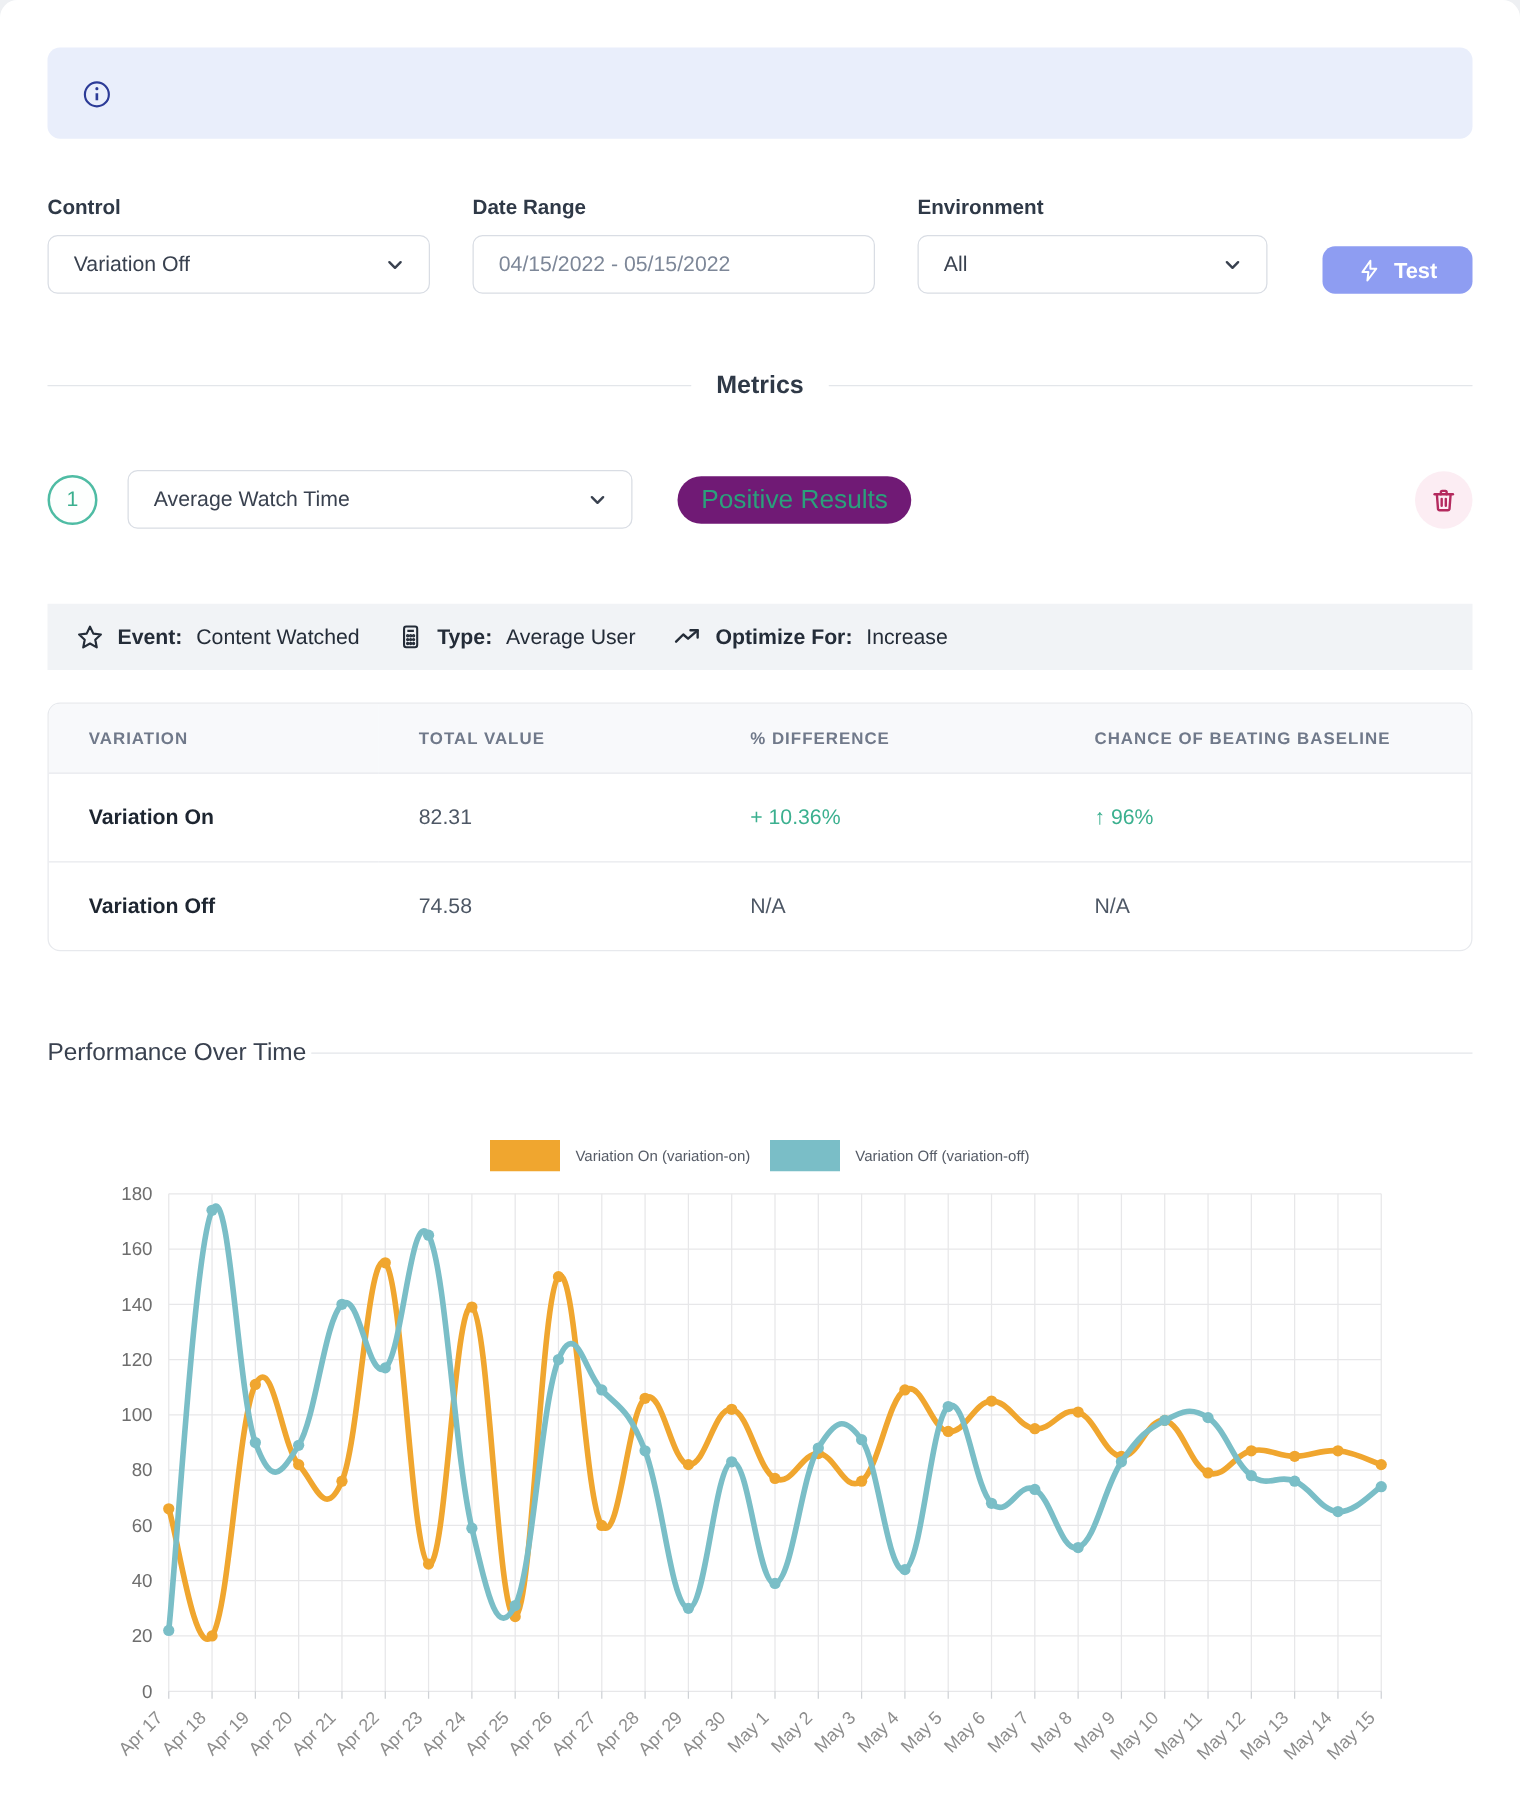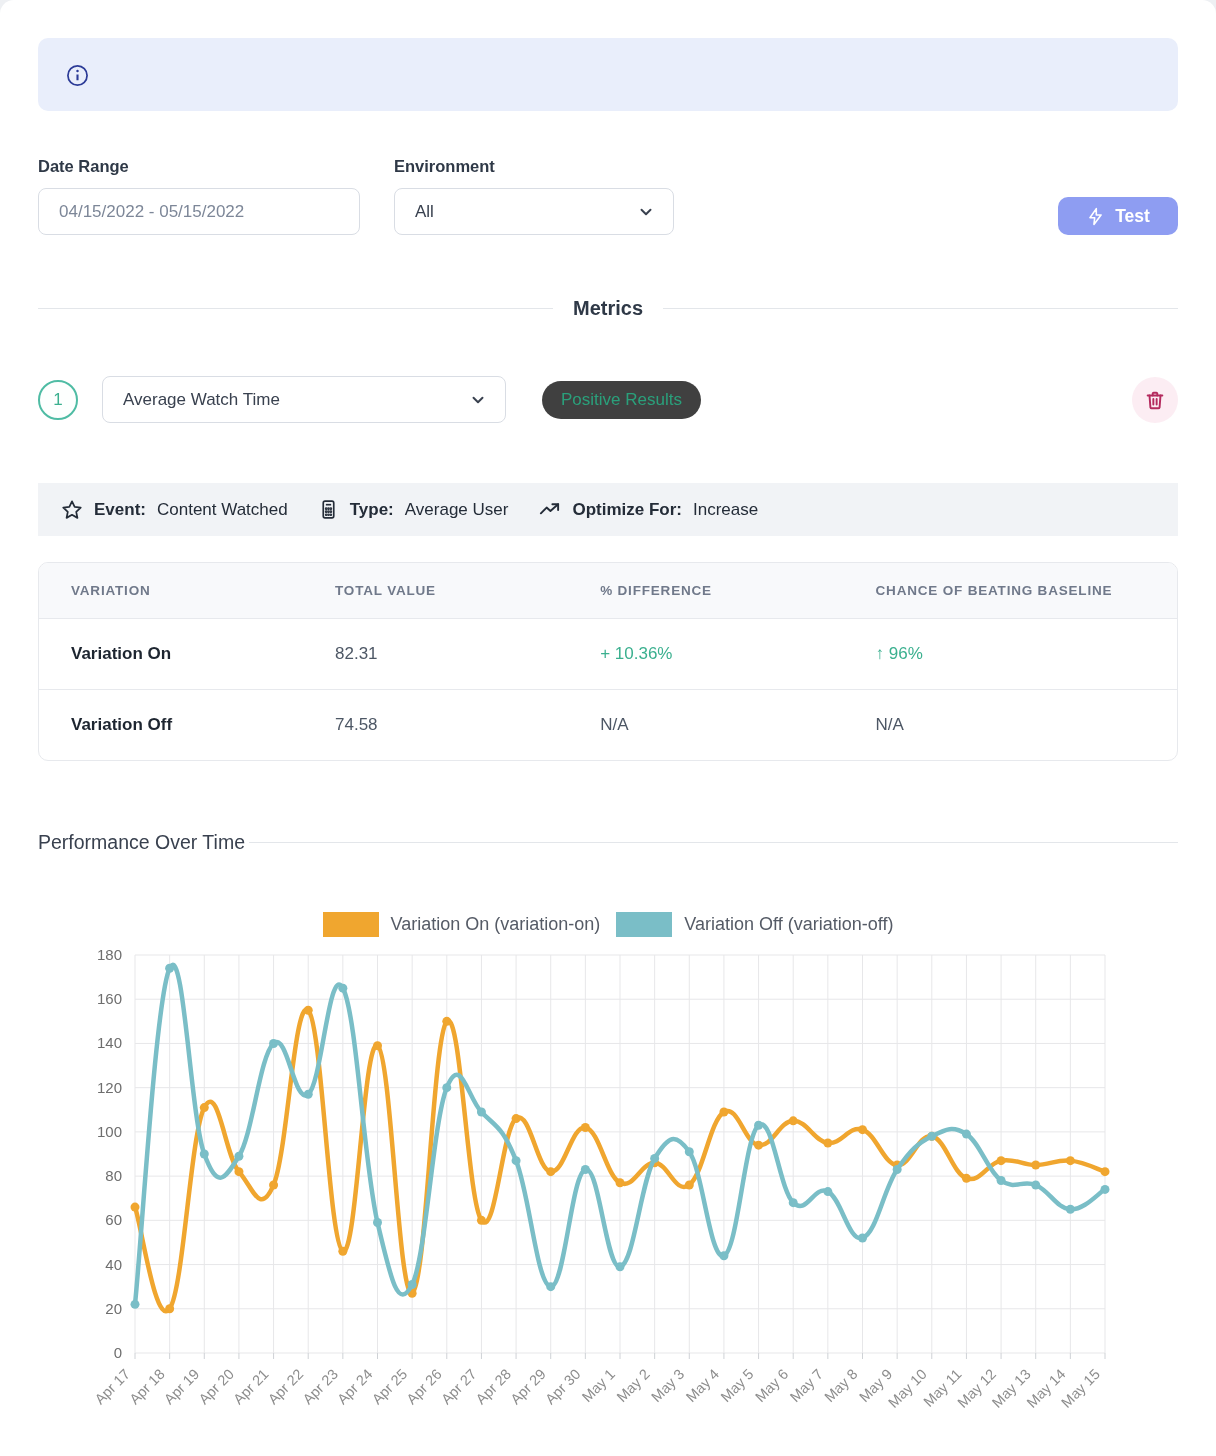--- a/index.html
+++ b/index.html
@@ -25,21 +25,21 @@
 
   
   .sec-divider { display:flex; align-items:center; gap:20px; margin-top:62px; }
   .sec-divider .line { flex:1; height:1px; background:#e3e6ea; }
   .sec-divider .ttl { font-size:20px; font-weight:bold; color:#2f3947; }
 
   
   .metric-row { display:flex; align-items:center; margin-top:56px; }
   .num-chip { width:40px; height:40px; border:2px solid #4fbca4; border-radius:50%; color:#3bb08f; font-size:17px; display:flex; align-items:center; justify-content:center; background:#fdfffe; flex:0 0 auto; }
   .metric-select { margin-left:24px; width:404px; }
-  .badge { margin-left:36px; height:38px; background:#404040; color:#2aa07b; border-radius:19px; display:flex; align-items:center; padding:0 19px; font-size:17px; }
+  .badge { margin-left:36px; height:38px; background:#701a75; color:#2aa07b; border-radius:19px; display:flex; align-items:center; padding:0 19px; font-size:21px; }
   .trash-btn { margin-left:auto; width:46px; height:46px; border-radius:50%; background:#fcedf3; border:none; display:flex; align-items:center; justify-content:center; cursor:pointer; }
 
   
   .meta-bar { margin-top:60px; background:#f1f3f6; height:53px; display:flex; align-items:center; padding:0 23px; gap:30px; }
   .meta-item { display:flex; align-items:center; gap:11px; font-size:17px; color:#242c38; }
   .meta-item b { font-weight:bold; }
   .meta-item .mv { color:#242c38; }
 
   
   .results-table { margin-top:26px; border:1px solid #e7e9ed; border-radius:10px; overflow:hidden; }
@@ -50,41 +50,50 @@
   tbody tr + tr td { border-top:1px solid #e7e9ed; }
   td.name { color:#1d2530; font-weight:bold; }
   td.pos { color:#3bb08f; }
 
   
   .perf-head { display:flex; align-items:center; gap:4px; margin-top:70px; }
   .perf-title { font-size:19.5px; color:#39414f; }
   .perf-head .line { flex:1; height:1px; background:#e3e6ea; }
 
   .legend { display:flex; justify-content:center; gap:16px; margin-top:58px; }
-  .legend-item { display:flex; align-items:center; gap:12px; font-size:18px; color:#555b66; }
+  .legend-item { display:flex; align-items:center; gap:12px; font-size:12px; color:#555b66; }
   .swatch { width:56px; height:25px; display:inline-block; }
 
   .chart-wrap { margin-top:6px; }
   svg text.ytick { font-size:15px; fill:#6e6e6e; font-family:"Liberation Sans",sans-serif; }
   svg text.xtick { font-size:14.5px; fill:#8d8d8d; font-family:"Liberation Sans",sans-serif; }
 </style>
 </head>
 <body>
 
 <div class="card">
 
   <div class="banner">
     <svg width="23" height="23" viewBox="0 0 24 24" fill="none" stroke="#2c3b97" stroke-width="1.8">
       <circle cx="12" cy="12" r="10"></circle>
         <line x1="12" y1="11" x2="12" y2="17" stroke-width="2.2"></line>
         <circle cx="12" cy="7.2" r="1.3" fill="#2c3b97" stroke="none"></circle>
     </svg>
   </div>
 
   <div class="filters">
+    <div class="field">
+      <span class="field-label">Control</span>
+      <div class="control-box w-control">
+        <span class="val">Variation Off</span>
+        <svg class="chev" width="18" height="18" viewBox="0 0 24 24" fill="none" stroke="#39414f" stroke-width="2.6" stroke-linecap="round" stroke-linejoin="round">
+            <polyline points="6 9 12 15 18 9"></polyline>
+          </svg>
+      </div>
+    </div>
     <div class="field">
       <span class="field-label">Date Range</span>
       <div class="control-box w-date">
         <span class="val date-text">04/15/2022 - 05/15/2022</span>
       </div>
     </div>
     <div class="field">
       <span class="field-label">Environment</span>
       <div class="control-box w-env">
         <span class="val">All</span>

